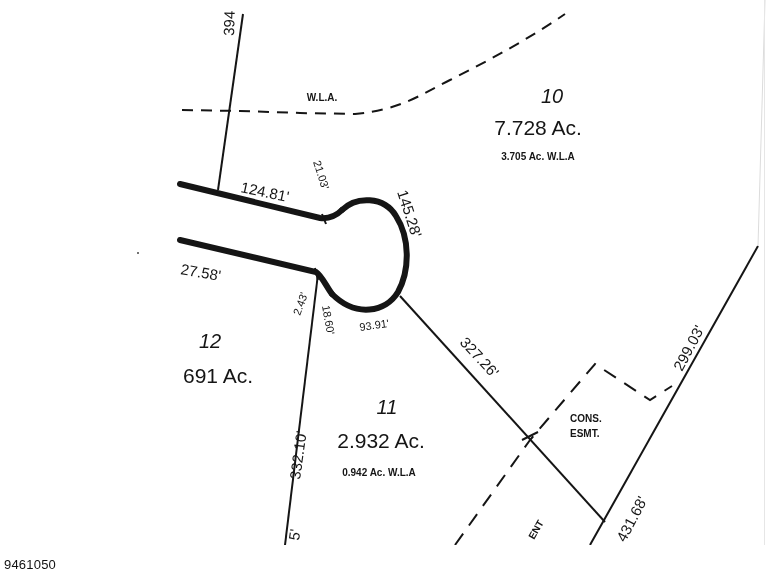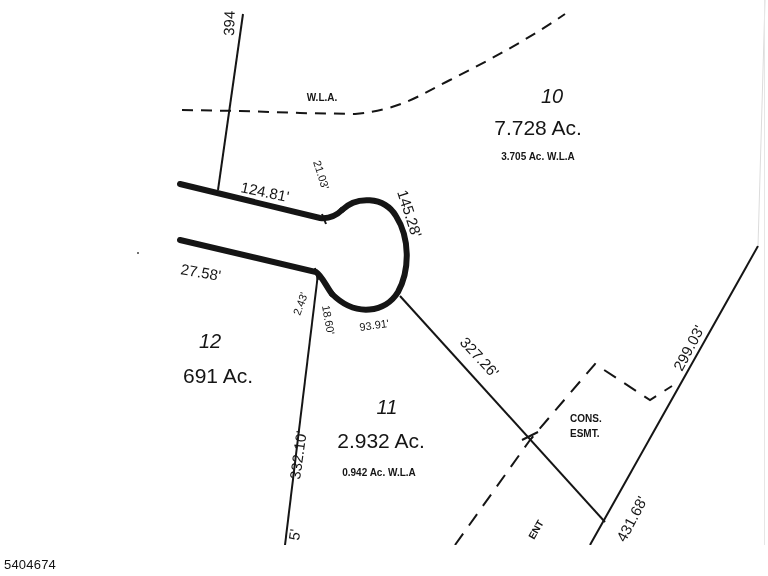--- a/index.html
+++ b/index.html
@@ -116,13 +116,13 @@
     <text class="label-sm" x="570" y="422">CONS.</text>
     <text class="label-sm" x="570" y="437">ESMT.</text>
 
     <text class="label-sm" x="0" y="0" transform="translate(534,540) rotate(-60)">ENT</text>
 
     <circle cx="138" cy="253" r="1" fill="#444444"></circle>
   </svg>
   <div class="right-edge"></div>
 </div>
 
-<div class="listing-id">5404674</div>
+<div class="listing-id">9461050</div>
 
 </body></html>

